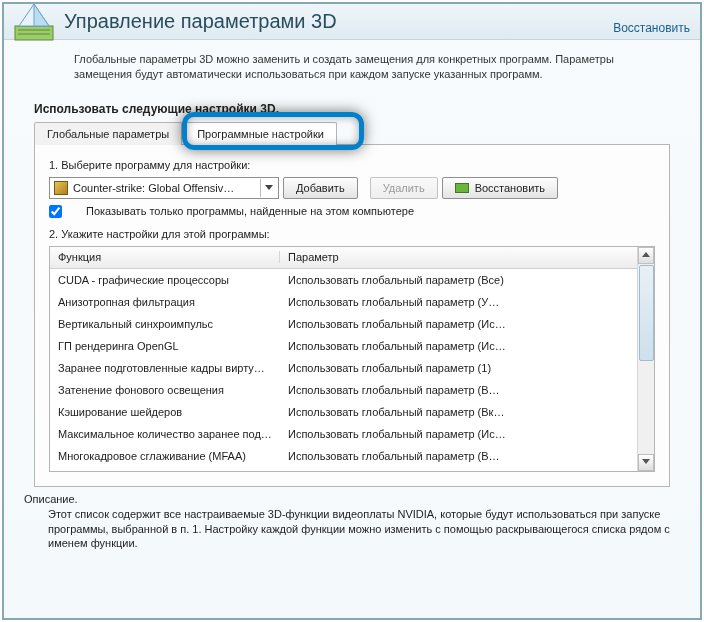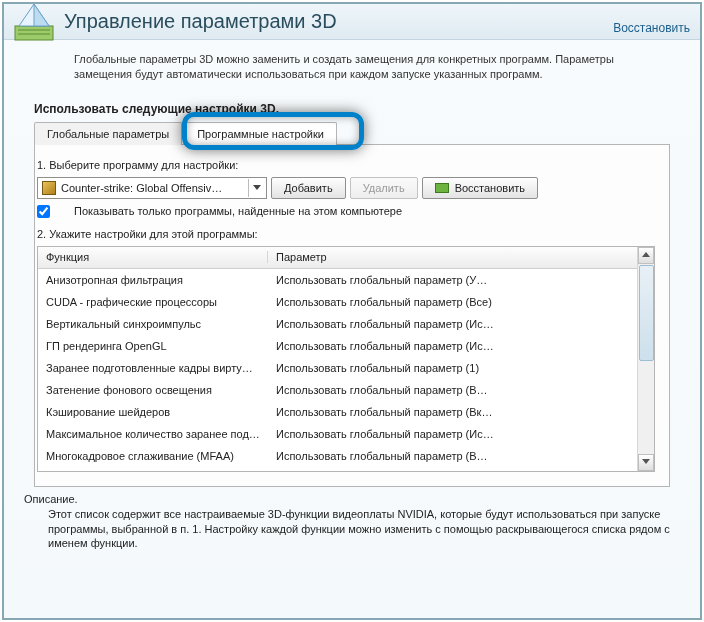--- a/index.html
+++ b/index.html
@@ -90,21 +90,21 @@
     height: 38px;
     border: 5px solid #0081c9;
     border-radius: 12px;
     box-shadow: 0 0 14px rgba(0,0,0,0.55), inset 0 0 8px rgba(0,0,0,0.35);
     pointer-events: none;
     z-index: 10;
   }
   .panel {
     border: 1px solid #b5b5b5;
     background: #fdfdfd;
-    padding: 10px 14px 14px 2px;
+    padding: 10px 14px 14px 14px;
     margin-top: -1px;
   }
   .step-label {
     margin: 4px 0 6px 0;
   }
   .program-row {
     display: flex;
     align-items: center;
     gap: 4px;
     margin-bottom: 6px;
@@ -145,20 +145,21 @@
     border-radius: 2px;
     font-size: 11px;
     display: inline-flex;
     align-items: center;
     cursor: pointer;
   }
   .btn.disabled {
     color: #9a9a9a;
     border-color: #c2c2c2;
     background: linear-gradient(to bottom,#fafafa,#eee);
+    margin-left: 8px;
   }
   .btn-icon {
     width: 14px; height: 10px;
     background: #6db33f;
     border: 1px solid #3e7a1d;
     margin-right: 6px;
   }
   .chk-row {
     display: flex;
     align-items: center;
@@ -287,26 +288,26 @@
       <div class="step-label">2. Укажите настройки для этой программы:</div>
 
       <div class="grid-wrap">
         <div class="grid">
           <div class="grid-head">
             <div class="col1">Функция</div>
             <div class="col2">Параметр</div>
           </div>
           <div class="grid-body" id="grid-body">
               <div class="grow">
+                <div class="c1">CUDA - графические процессоры</div>
+                <div class="c2">Использовать глобальный параметр (Все)</div>
+              </div>
+              <div class="grow">
                 <div class="c1">Анизотропная фильтрация</div>
                 <div class="c2">Использовать глобальный параметр (У…</div>
-              </div>
-              <div class="grow">
-                <div class="c1">CUDA - графические процессоры</div>
-                <div class="c2">Использовать глобальный параметр (Все)</div>
               </div>
               <div class="grow">
                 <div class="c1">Вертикальный синхроимпульс</div>
                 <div class="c2">Использовать глобальный параметр (Ис…</div>
               </div>
               <div class="grow">
                 <div class="c1">ГП рендеринга OpenGL</div>
                 <div class="c2">Использовать глобальный параметр (Ис…</div>
               </div>
               <div class="grow">

